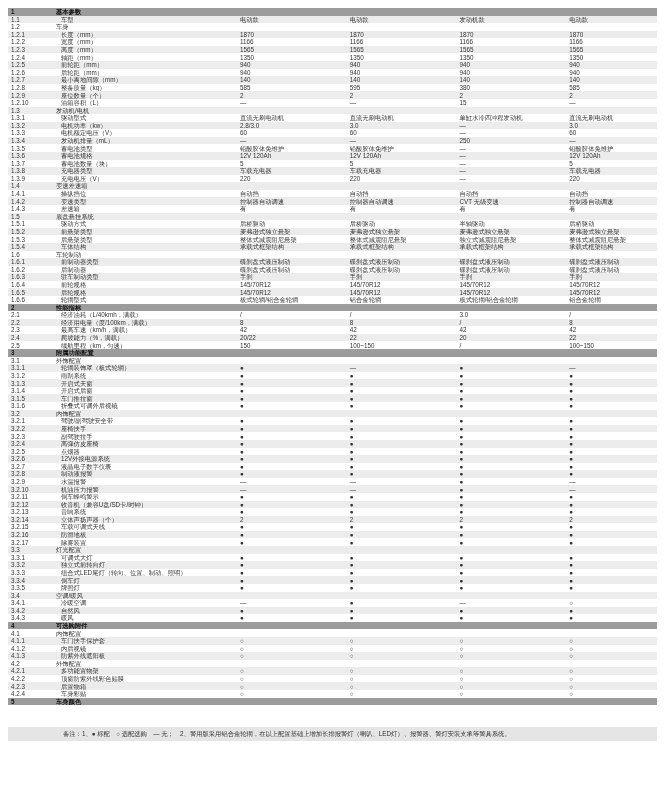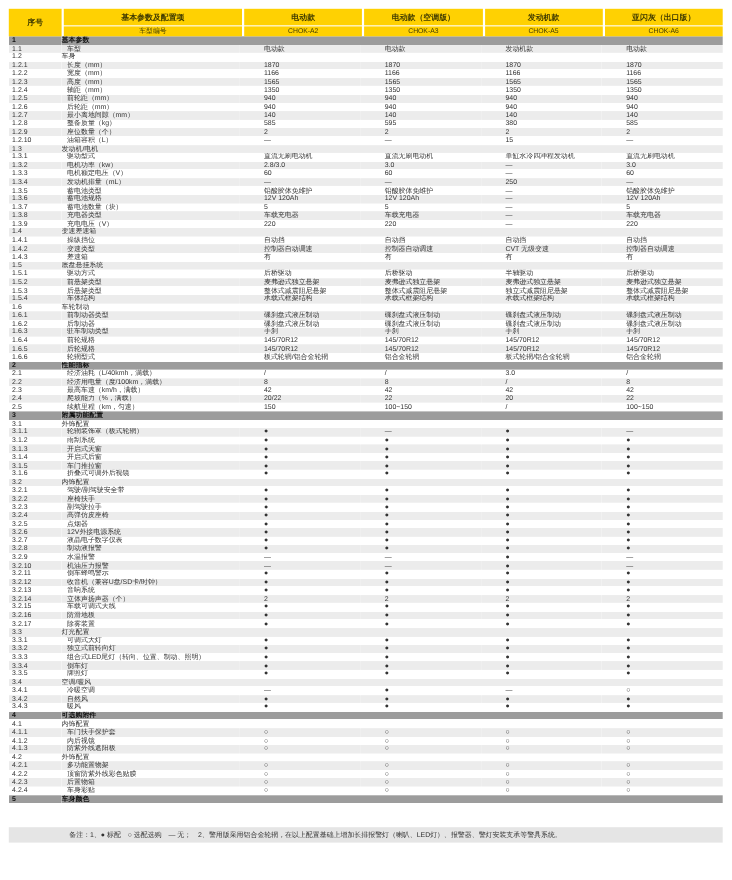--- a/index.html
+++ b/index.html
@@ -33,33 +33,20 @@
   
   .note { width:649px; height:14px; background:#e5e5e5; margin-top:22px;
     font-size:6.3px; display:flex; align-items:center; padding-left:55px;
     color:#333; white-space:nowrap; overflow:hidden; }
 </style>
 </head>
 <body>
 
 <div class="page">
 
-  <div class="hdr">
-    <div class="hcell span2">序号</div>
-    <div class="hcell r1">基本参数及配置项</div>
-    <div class="hcell r1">电动款</div>
-    <div class="hcell r1">电动款（空调版）</div>
-    <div class="hcell r1">发动机款</div>
-    <div class="hcell r1">亚闪灰（出口版）</div>
-    <div class="hcell r2">车型编号</div>
-    <div class="hcell r2">CHOK-A2</div>
-    <div class="hcell r2">CHOK-A3</div>
-    <div class="hcell r2">CHOK-A5</div>
-    <div class="hcell r2">CHOK-A6</div>
-  </div>
 
   <table>
     <colgroup>
       <col class="c-no">
         <col class="c-label">
       <col>
         <col>
         <col>
         <col>
     </colgroup>

